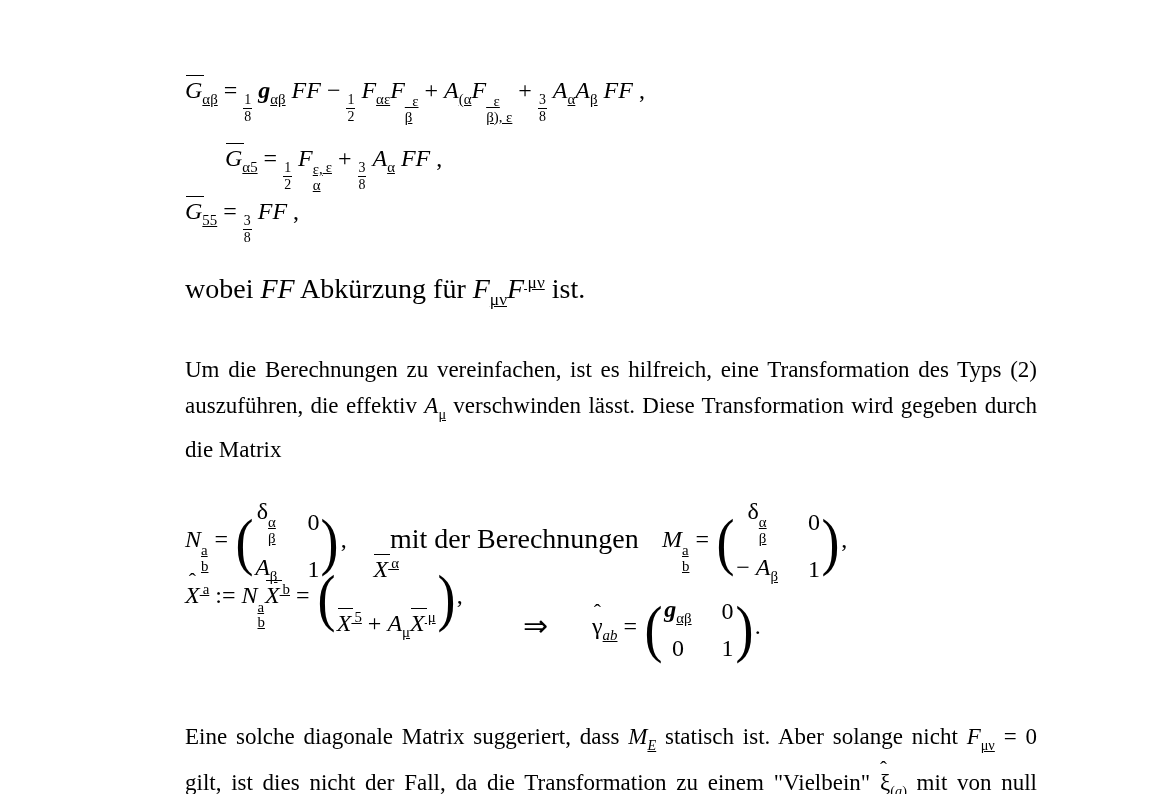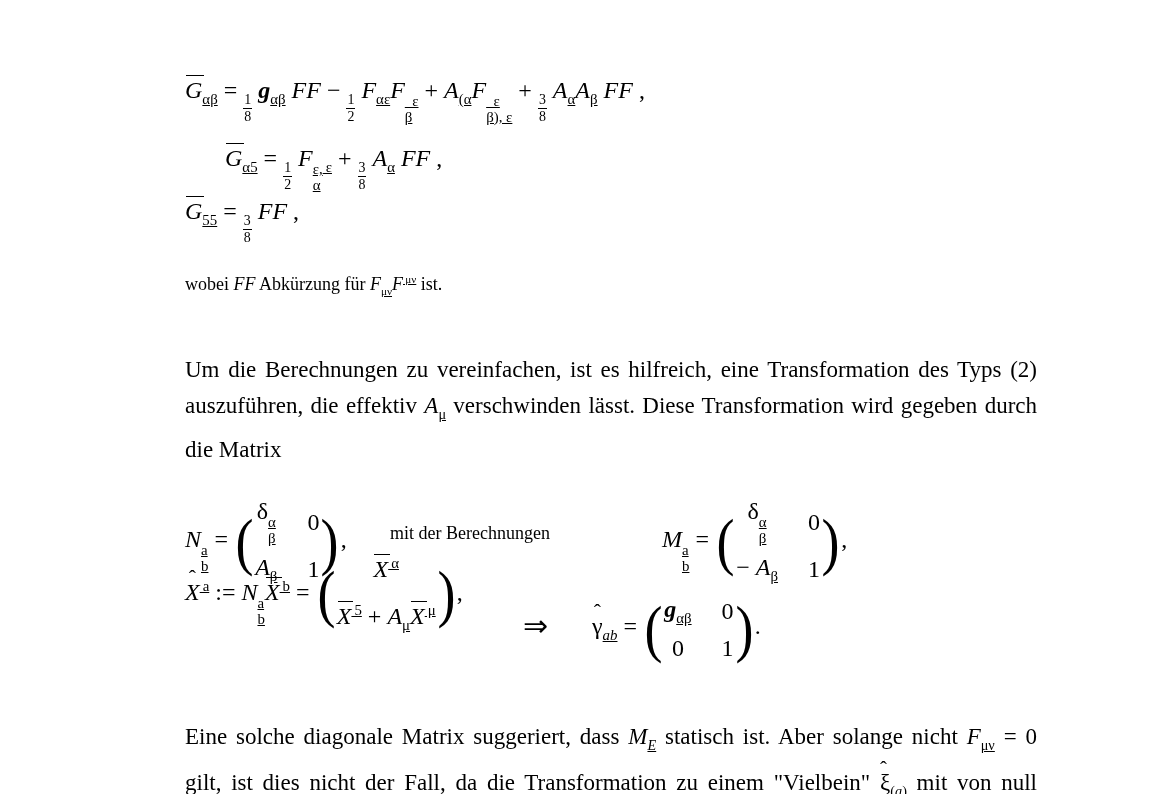--- a/index.html
+++ b/index.html
@@ -3,21 +3,21 @@
 <meta charset="utf-8">
 <style>
   html,body { margin:0; padding:0; }
   body {
     width:1155px; height:794px; position:relative; overflow:hidden;
     background:#ffffff; color:#000000;
     font-family:"Liberation Serif", serif;
   }
   .abs { position:absolute; }
   .eq { font-size:24px; white-space:nowrap; }
-  .txt { font-size:18px; white-space:nowrap; }
+  .txt { font-size:28px; white-space:nowrap; }
   .jline { width:852px; font-size:23px; line-height:36px; text-align:justify; text-align-last:justify; }
   .jline.last { text-align-last:left; }
 
   
   .ovl { position:relative; display:inline-block; padding-top:1px; }
   .ovl::before { content:""; position:absolute; left:1px; right:-2px; top:-1px; border-top:1.4px solid #000; }
 
   
   .hat { position:relative; display:inline-block; }
   .hat::after { content:"\02C6"; position:absolute; left:0; right:0; top:-0.60em; text-align:center; font-style:normal; font-size:0.9em; }
@@ -26,21 +26,21 @@
   
   .supsub { display:inline-flex; flex-direction:column; align-items:flex-start; font-size:62%; line-height:1.05; vertical-align:-0.55em; font-style:normal; }
   .supsub sup, .supsub sub { font-size:100%; position:static; vertical-align:baseline; line-height:1.05; }
 
   
   .frac { display:inline-flex; flex-direction:column; align-items:center; font-size:58%; line-height:1.15; vertical-align:-0.45em; font-style:normal; }
   .frac .num { border-bottom:1px solid #000; padding:0 1px; }
 
   
   .mx { display:inline-grid; grid-template-columns:auto auto; column-gap:30px; row-gap:8px; justify-items:center; align-items:center; vertical-align:middle; text-align:center; }
-  .mcol { display:inline-flex; flex-direction:column; align-items:center; row-gap:19px; vertical-align:middle; }
+  .mcol { display:inline-flex; flex-direction:column; align-items:center; row-gap:26px; vertical-align:middle; }
   .paren { font-size:265%; line-height:0.85; vertical-align:middle; display:inline-block; font-style:normal; font-weight:400; transform:scaleX(0.85); }
   .scr { font-style:italic; }
   .implies { font-size:30px; }
 </style>
 </head>
 <body>
 
 <div style="width:1155px;height:794px;position:relative;">
 
   <div class="abs eq" style="left:185px; top:76px;"><span class="ovl"><i>G</i></span><sub>αβ</sub> = <span class="frac">

